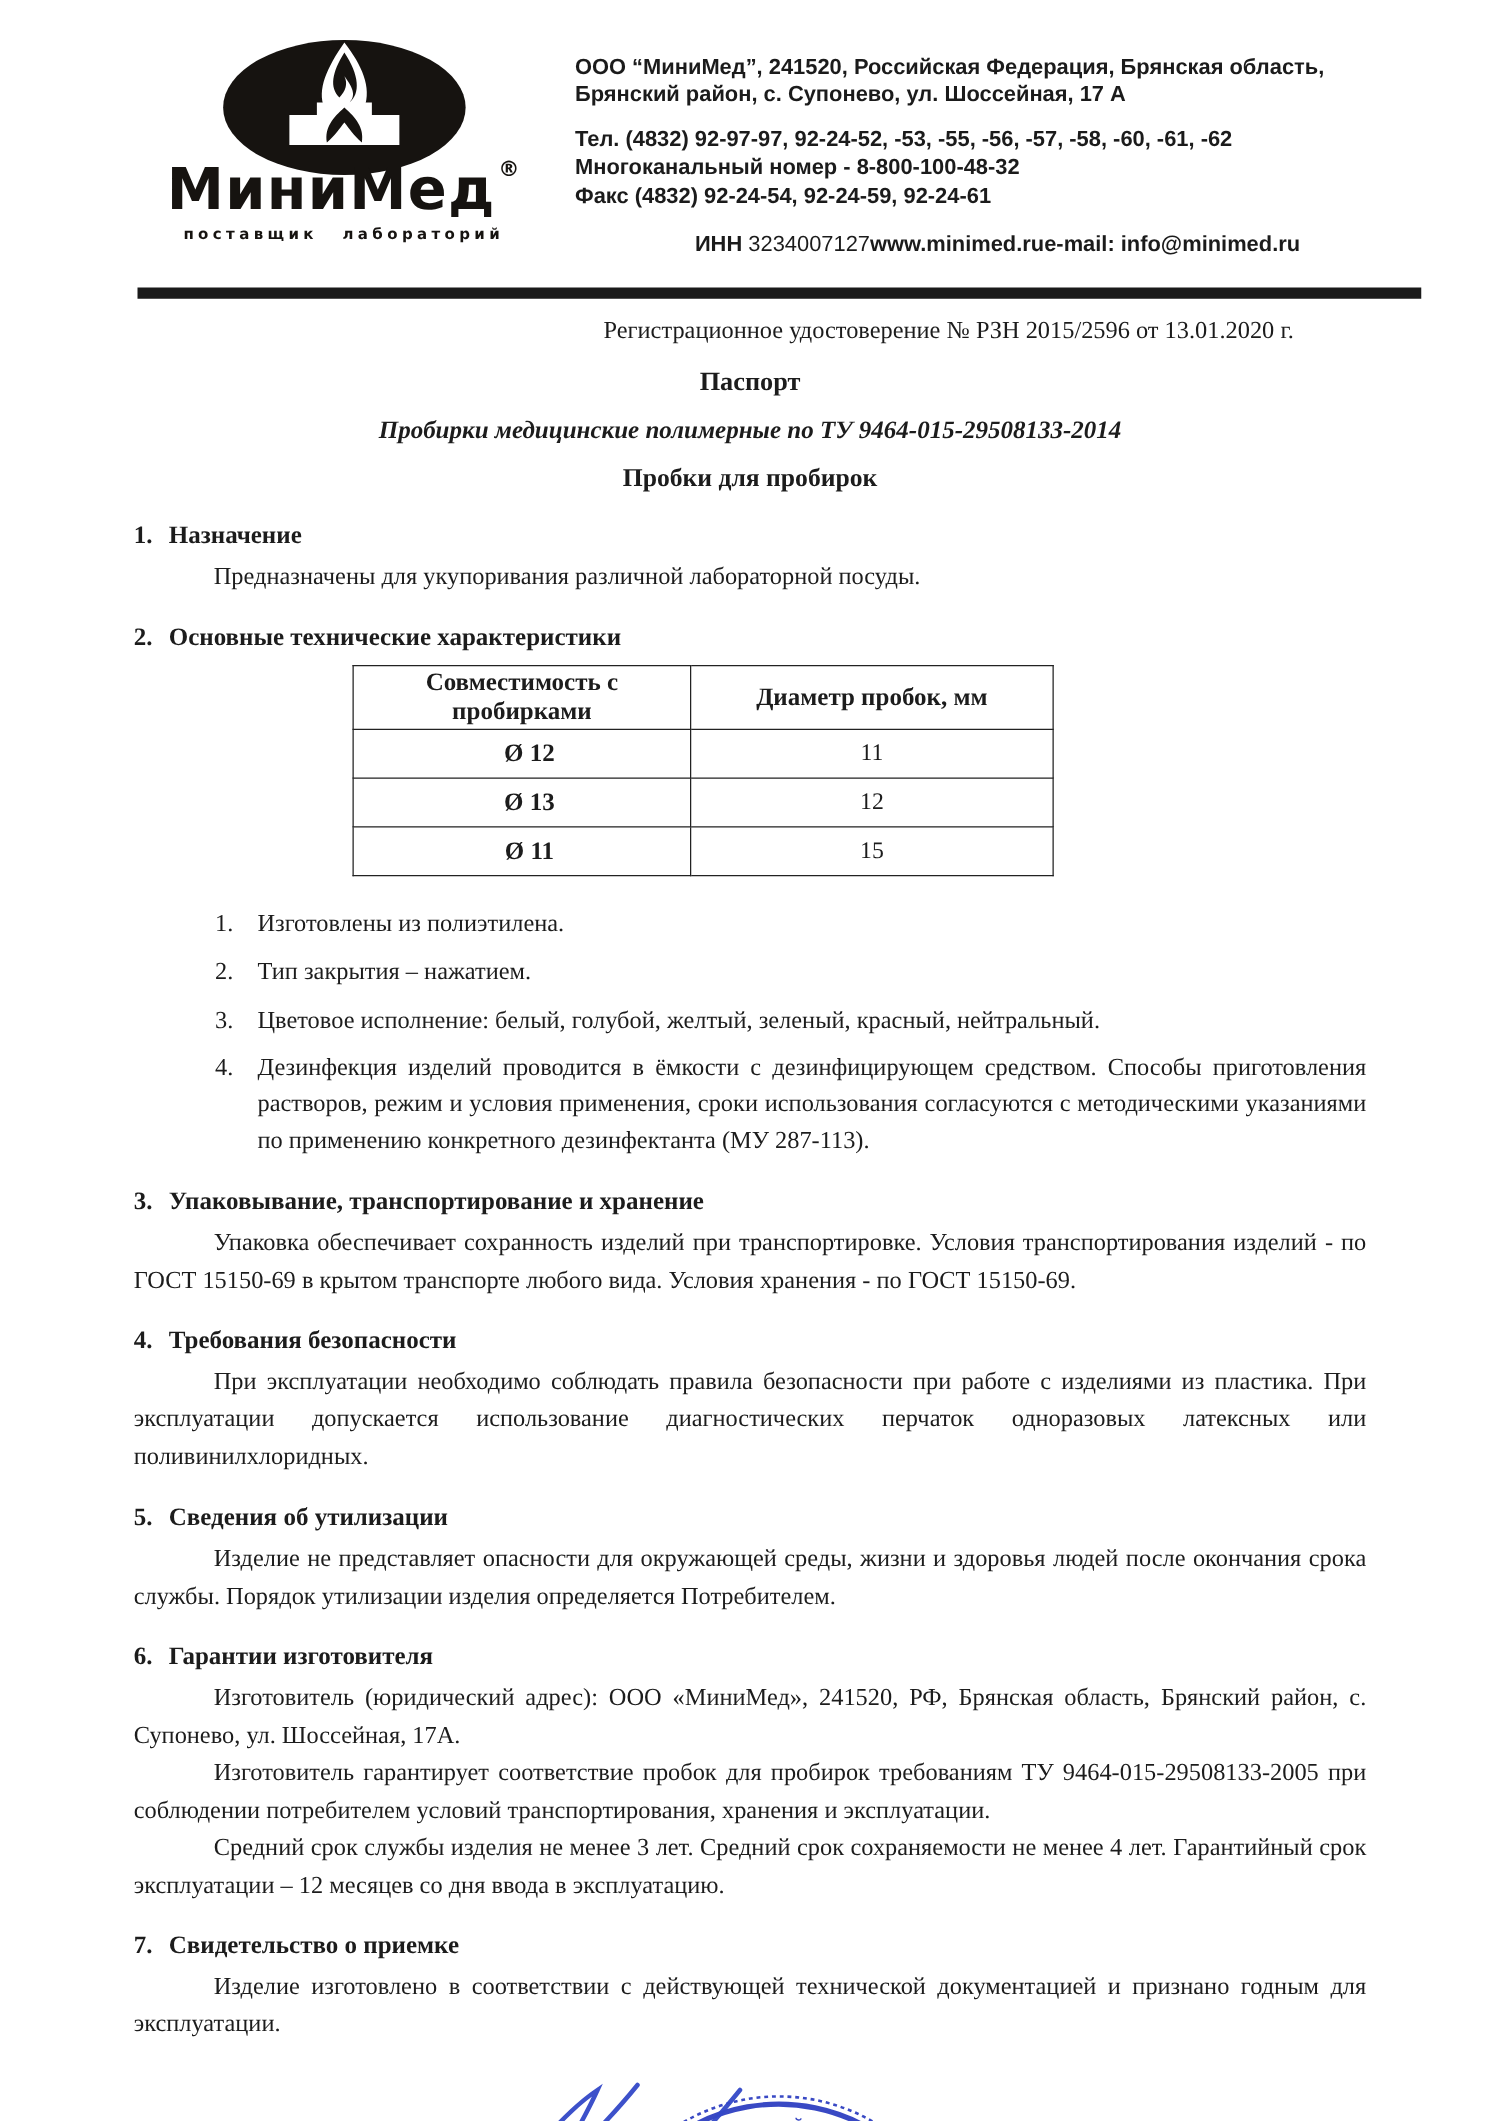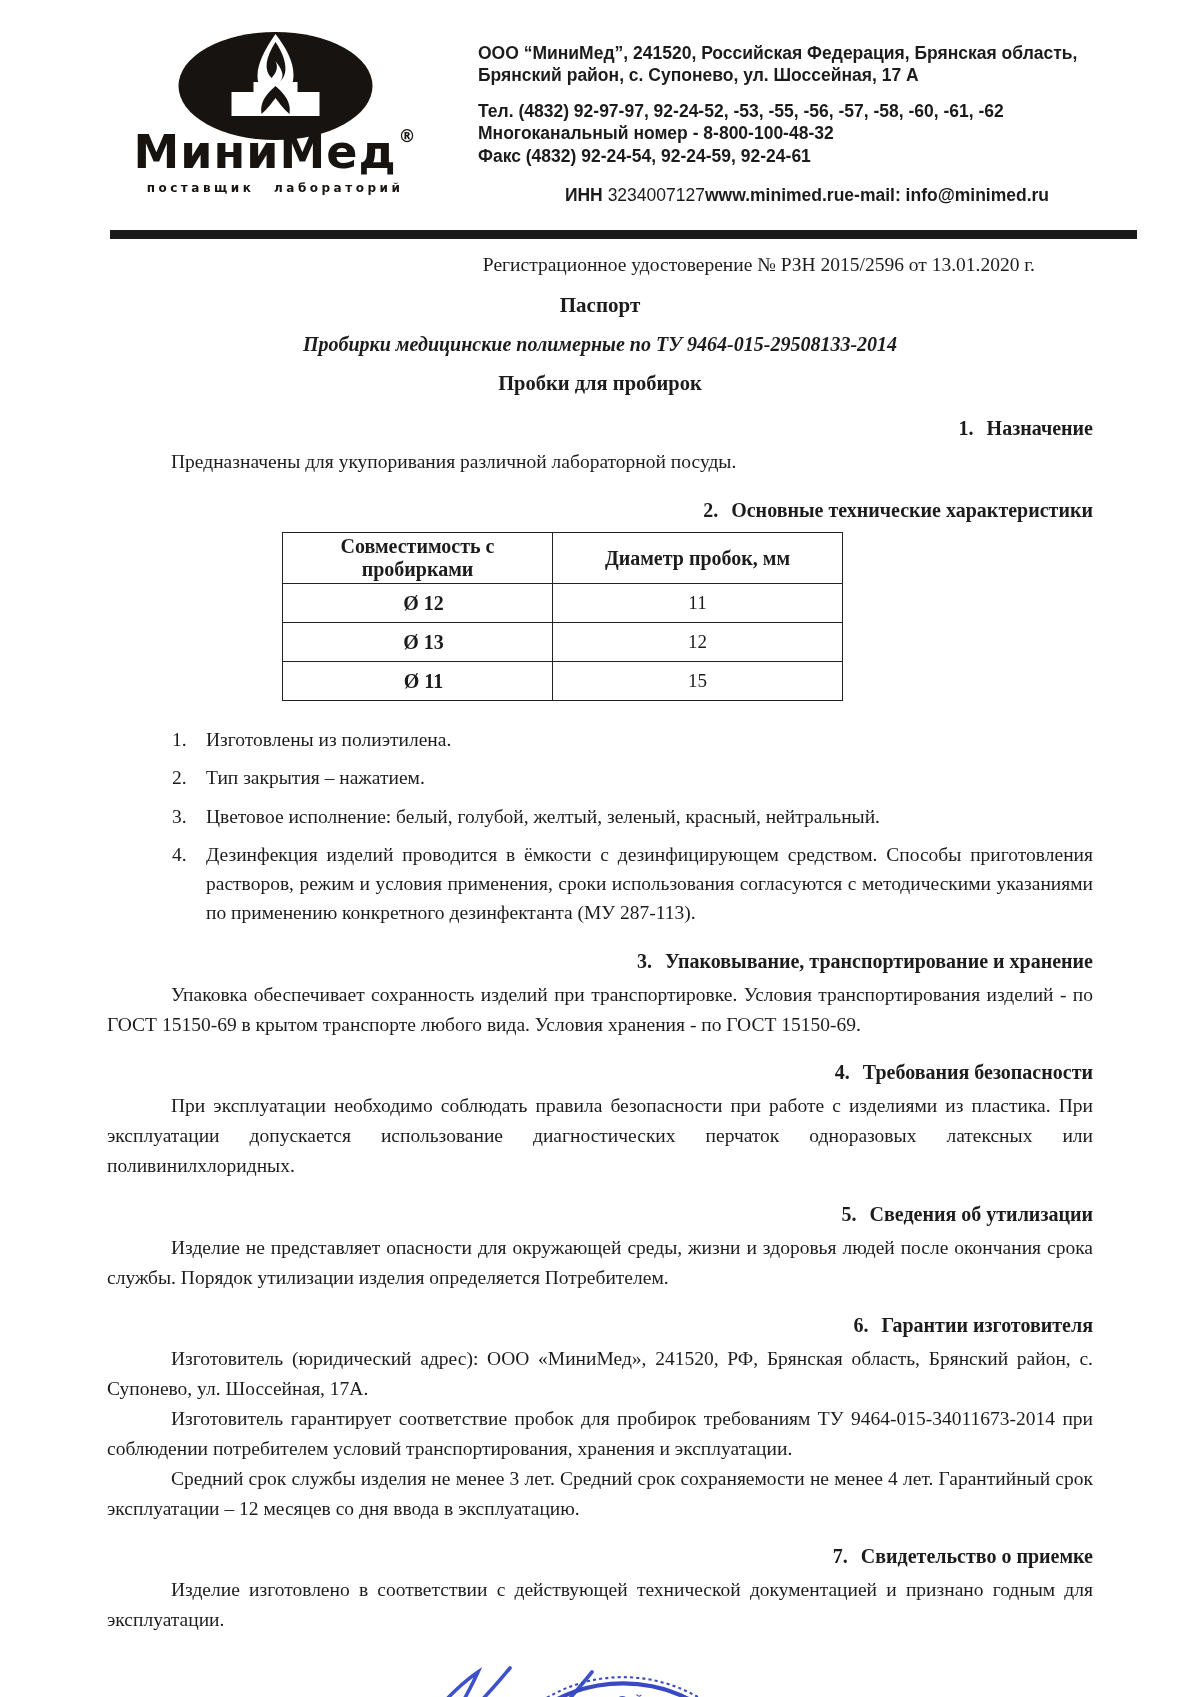--- a/index.html
+++ b/index.html
@@ -40,21 +40,21 @@
     font-weight: 800;
     font-size: 12px;
     color: #161310;
     letter-spacing: 3.5px;
     word-spacing: 12px;
     margin-top: 6px;
     white-space: nowrap;
   }
   .contact-block {
     flex: 1 1 auto;
-    margin-left: 38px;
+    margin-left: 20px;
     padding-top: 12px;
     font-family: "Liberation Sans", sans-serif;
     font-weight: bold;
     font-size: 17.5px;
     line-height: 1.28;
     color: #1b1b1b;
   }
   .contact-group { margin-bottom: 13px; }
   .inn-row { display: flex; justify-content: center; align-items: baseline; margin-top: 17px; padding-right: 2px; }
   .inn-pair .inn-val { font-weight: normal; }
@@ -67,21 +67,21 @@
     font-size: 19.5px;
   }
 
   
   .doc-title   { text-align: center; font-size: 21px; font-weight: bold; margin-top: 17px; }
   .doc-subtitle{ text-align: center; font-size: 20px; font-weight: bold; font-style: italic; margin-top: 15px; }
   .doc-product { text-align: center; font-size: 20.5px; font-weight: bold; margin-top: 16px; }
 
   
   .content { padding: 0 107px; }
-  .sec-h { text-align: right; font-size: 20px; font-weight: bold; margin: 22px 0 7px; }
+  .sec-h { text-align: left; font-size: 20px; font-weight: bold; margin: 22px 0 7px; }
   .sec-h .sec-num { margin-right: 13px; }
   .body-p {
     font-size: 19.5px;
     line-height: 1.53;
     text-align: justify;
     text-indent: 64px;
   }
   .body-p + .body-p { margin-top: 0; }
 
   
@@ -211,21 +211,21 @@
     <p class="body-p">Упаковка обеспечивает сохранность изделий при транспортировке. Условия транспортирования изделий - по ГОСТ 15150-69 в крытом транспорте любого вида. Условия хранения - по  ГОСТ 15150-69.</p>
 
     <h2 class="sec-h"><span class="sec-num">4.</span><span>Требования безопасности</span></h2>
     <p class="body-p">При эксплуатации необходимо соблюдать правила безопасности при работе с изделиями из пластика. При эксплуатации допускается использование диагностических перчаток одноразовых латексных или поливинилхлоридных.</p>
 
     <h2 class="sec-h"><span class="sec-num">5.</span><span>Сведения об утилизации</span></h2>
     <p class="body-p">Изделие не представляет опасности для окружающей среды, жизни и здоровья людей после окончания срока службы.  Порядок утилизации изделия определяется  Потребителем.</p>
 
     <h2 class="sec-h"><span class="sec-num">6.</span><span>Гарантии изготовителя</span></h2>
     <p class="body-p">Изготовитель (юридический адрес): ООО «МиниМед», 241520, РФ, Брянская область, Брянский район, с. Супонево, ул. Шоссейная, 17А.</p>
-    <p class="body-p">Изготовитель гарантирует соответствие пробок для пробирок требованиям ТУ 9464-015-34011673-2014 при соблюдении потребителем условий транспортирования, хранения и эксплуатации.</p>
+    <p class="body-p">Изготовитель гарантирует соответствие пробок для пробирок требованиям ТУ 9464-015-29508133-2005 при соблюдении потребителем условий транспортирования, хранения и эксплуатации.</p>
     <p class="body-p">Средний срок службы изделия не менее 3 лет. Средний срок сохраняемости не менее 4 лет. Гарантийный срок эксплуатации – 12 месяцев со дня ввода в эксплуатацию.</p>
 
     <h2 class="sec-h"><span class="sec-num">7.</span><span>Свидетельство о приемке</span></h2>
     <p class="body-p">Изделие  изготовлено в соответствии с действующей технической документацией и признано годным для эксплуатации.</p>
   </div>
 
   <div class="sign-block">
 
     <div class="stamp-wrap">
       <svg class="stamp-svg" viewBox="0 0 300 300" aria-hidden="true">

